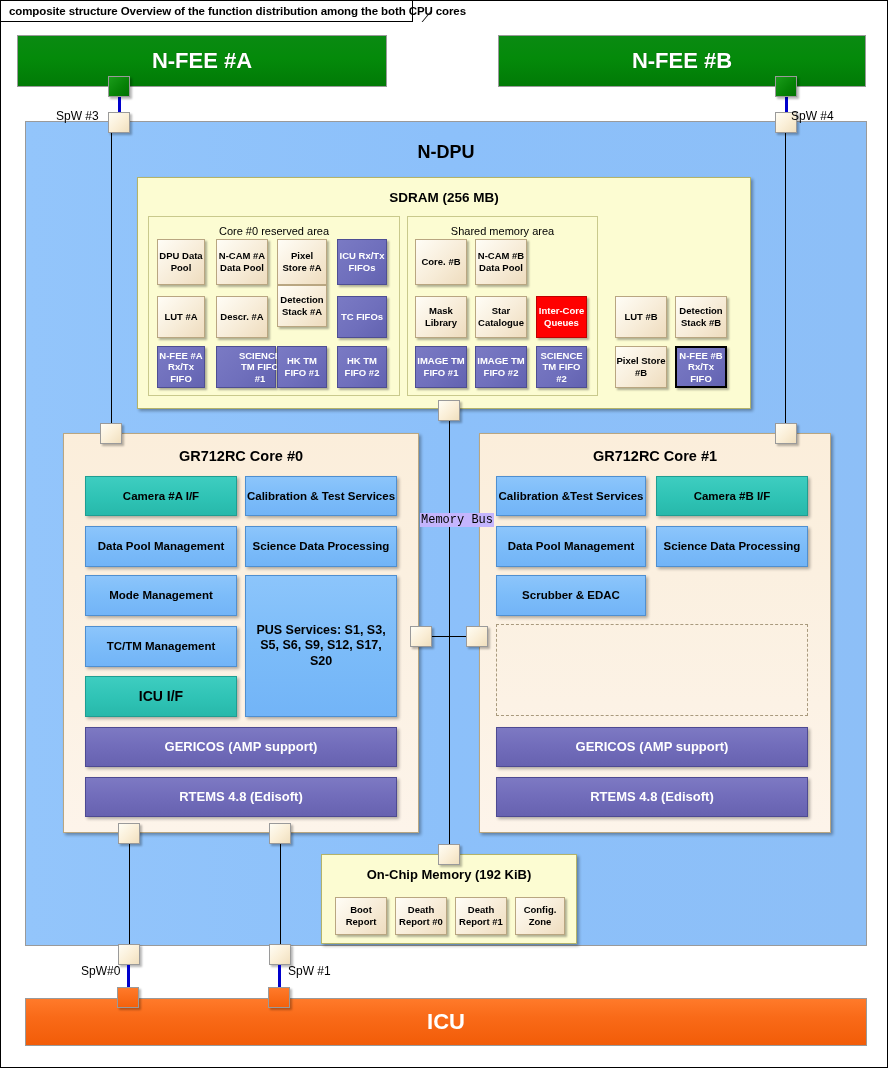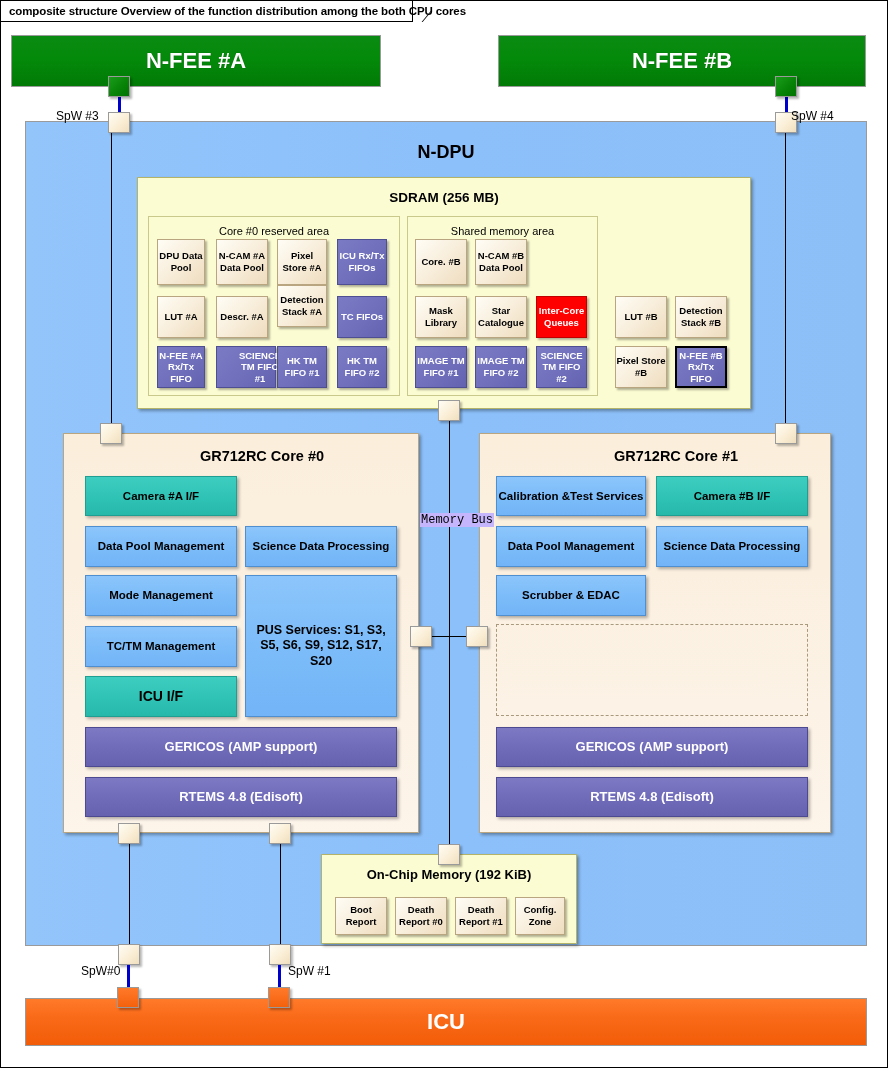--- a/index.html
+++ b/index.html
@@ -56,21 +56,21 @@
   .cell.cream{background:linear-gradient(135deg,#fffdf6 0%,#f7ecd8 55%,#eedcbe 100%);
         border:1px solid #b9a681;color:#000;}
   .cell.purple{background:linear-gradient(135deg,#7a7ac4 0%,#6f6fbc 55%,#6262b0 100%);
         border:1px solid #4e4e93;color:#fff;}
   .cell.red{background:#ff0000;border:1px solid #c00000;color:#fff;}
   .cell.sel{border:2px solid #000;}
 
   .corebox{background:linear-gradient(to bottom,#fbeedb 0%,#fbf0e0 35%,#fdf4ea 100%);
         border:1px solid #b9a681;}
   .corebox-title{position:absolute;left:0;top:14px;width:100%;text-align:center;
-        font-size:14.5px;font-weight:bold;color:#000;margin-left:21px;}
+        font-size:14.5px;font-weight:bold;color:#000;}
 
   .fn{position:absolute;box-sizing:border-box;display:flex;align-items:center;
       justify-content:center;text-align:center;font-size:11.5px;font-weight:bold;
       color:#000;line-height:1.25;box-shadow:2px 2px 3px rgba(0,0,0,.30);}
   .fn.blue{background:linear-gradient(to bottom,#8cc5fb 0%,#7cbcf9 50%,#72b4f7 100%);
       border:1px solid #4f8fd0;}
   .fn.teal{background:linear-gradient(to bottom,#3ecdc0 0%,#2fc3b5 55%,#27b8aa 100%);
       border:1px solid #1f9e92;}
   .fn.violet{background:linear-gradient(to bottom,#7d79c3 0%,#716cba 50%,#6762b0 100%);
       border:1px solid #4e4a92;color:#fff;font-size:13px;}
@@ -101,21 +101,21 @@
 <body>
 
 <div id="frame">
 
   <div id="title-tab">
     <div class="tabbox"></div>
     <div class="slant"></div>
     <div id="title-text">composite structure Overview of the function distribution among the both CPU cores</div>
   </div>
 
-  <div class="box nfee" style="left:10px;top:34px;width:370px;height:52px;">
+  <div class="box nfee" style="left:16px;top:34px;width:370px;height:52px;">
     <span>N-FEE #A</span>
   </div>
   <div class="box nfee" style="left:497px;top:34px;width:368px;height:52px;">
     <span>N-FEE #B</span>
   </div>
 
   <div class="box ndpu" style="left:24px;top:120px;width:842px;height:825px;">
     <div class="ndpu-title">N-DPU</div>
   </div>
 
@@ -157,20 +157,21 @@
 
   <div class="cell cream" style="left:614px;top:295px;width:52px;height:42px;">LUT #B</div>
   <div class="cell cream" style="left:674px;top:295px;width:52px;height:42px;">Detection Stack #B</div>
   <div class="cell cream" style="left:614px;top:345px;width:52px;height:42px;">Pixel Store #B</div>
   <div class="cell purple sel" style="left:674px;top:345px;width:52px;height:42px;">N-FEE #B Rx/Tx FIFO</div>
 
   <div class="box corebox shadow" style="left:62px;top:432px;width:356px;height:400px;">
     <div class="corebox-title">GR712RC Core #0</div>
   </div>
   <div class="fn teal" style="left:84px;top:475px;width:152px;height:40px;">Camera #A I/F</div>
+  <div class="fn blue" style="left:244px;top:475px;width:152px;height:40px;">Calibration &amp; Test Services</div>
   <div class="fn blue" style="left:84px;top:525px;width:152px;height:41px;">Data Pool Management</div>
   <div class="fn blue" style="left:244px;top:525px;width:152px;height:41px;">Science Data Processing</div>
   <div class="fn blue" style="left:84px;top:574px;width:152px;height:41px;">Mode Management</div>
   <div class="fn blue" style="left:244px;top:574px;width:152px;height:142px;padding:0 8px;font-size:12.5px;">PUS Services: S1, S3, S5, S6, S9, S12, S17, S20</div>
   <div class="fn blue" style="left:84px;top:625px;width:152px;height:41px;">TC/TM Management</div>
   <div class="fn teal" style="left:84px;top:675px;width:152px;height:41px;font-size:14px;">ICU I/F</div>
   <div class="fn violet" style="left:84px;top:726px;width:312px;height:40px;">GERICOS (AMP support)</div>
   <div class="fn violet" style="left:84px;top:776px;width:312px;height:40px;">RTEMS 4.8 (Edisoft)</div>
 
   <div class="box corebox shadow" style="left:478px;top:432px;width:352px;height:400px;">

